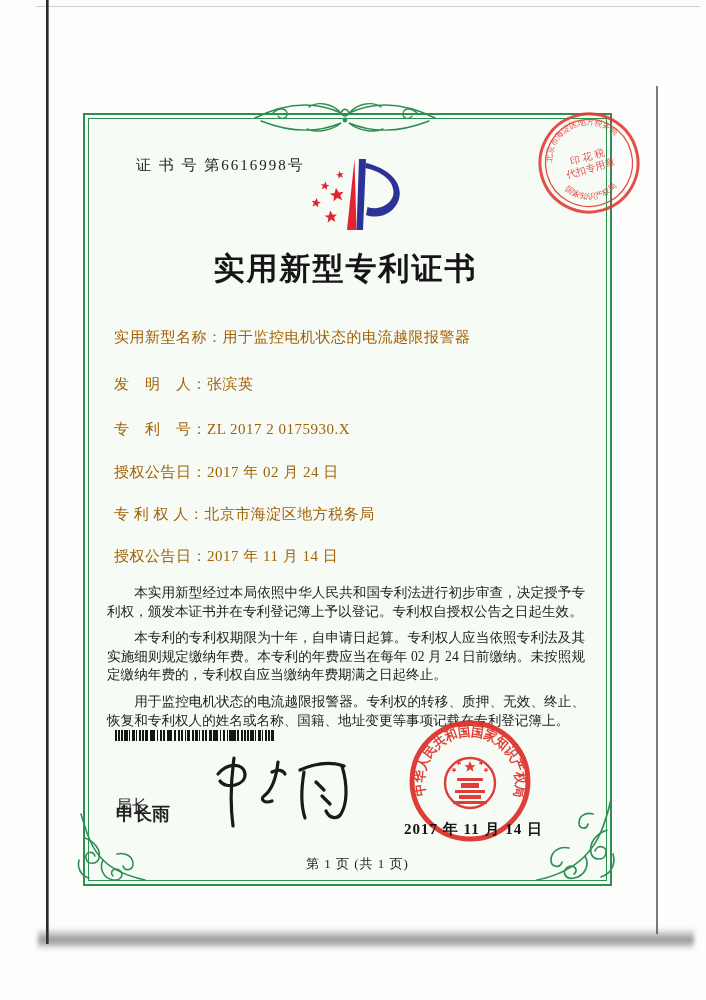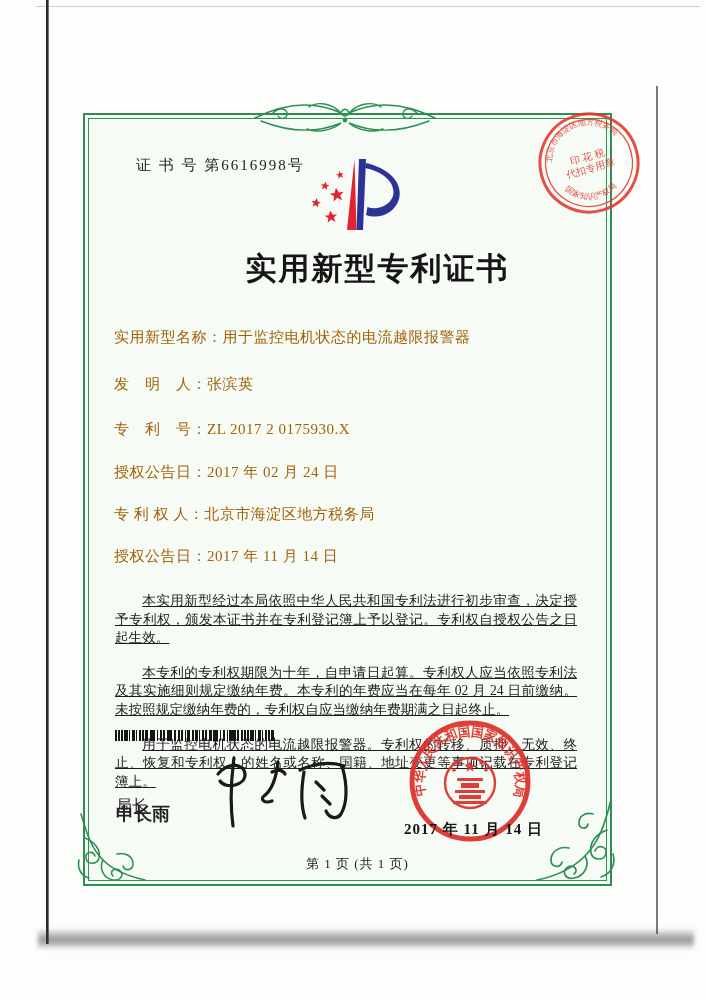--- a/index.html
+++ b/index.html
@@ -16,25 +16,25 @@
     background:linear-gradient(180deg,rgba(255,255,255,0),rgba(60,60,60,.55) 55%,rgba(255,255,255,0));
     filter:blur(2px);}
   
   .frame{position:absolute;left:83px;top:113px;width:525px;height:769px;
     border:2px solid #2e8f52;background:rgba(240,248,240,.45);}
   .frame-inner{position:absolute;left:3px;top:3px;right:3px;bottom:3px;border:1px solid #2e8f52;}
   .ornament{position:absolute;pointer-events:none;}
   
   .cert-no{position:absolute;left:114px;top:156px;font-size:15px;letter-spacing:2px;color:#222;margin-left:22px;}
   .title{position:absolute;left:83px;top:248px;width:525px;text-align:center;
-    font-size:31px;font-weight:bold;letter-spacing:2px;color:#151515;padding-left:32px;}
+    font-size:31px;font-weight:bold;letter-spacing:2px;color:#151515;}
   .field{position:absolute;left:114px;font-size:15px;color:#a16207;letter-spacing:.5px;white-space:nowrap;}
   .paras{position:absolute;left:99px;top:576px;width:494px;font-size:13.6px;line-height:18.6px;
     text-align:justify;color:#1c1c1c;}
-  .paras p{margin:16px;text-indent:2em;text-decoration:underline;}
+  .paras p{margin:8px;text-indent:2em;}
   .barcode{position:absolute;left:115px;top:730px;width:160px;height:11px;
     background-image:
       repeating-linear-gradient(90deg,#151515 0 1.5px,rgba(0,0,0,0) 1.5px 3.5px),
       repeating-linear-gradient(90deg,#151515 0 2px,rgba(0,0,0,0) 2px 9px),
       repeating-linear-gradient(90deg,#151515 0 1px,rgba(0,0,0,0) 1px 6px);}
   .officer-title{position:absolute;left:116px;top:796px;font-size:16px;font-family:"Liberation Sans","DejaVu Sans",sans-serif;color:#222;}
   .officer-name{position:absolute;left:116px;top:802px;font-size:18px;font-family:"Liberation Sans","DejaVu Sans",sans-serif;color:#222;font-weight:bold;}
   .signature{position:absolute;left:200px;top:748px;}
   .seal{position:absolute;left:408px;top:719px;opacity:.92;}
   .seal-date{position:absolute;left:404px;top:820px;font-size:15px;font-weight:bold;color:#141414;letter-spacing:1px;}

